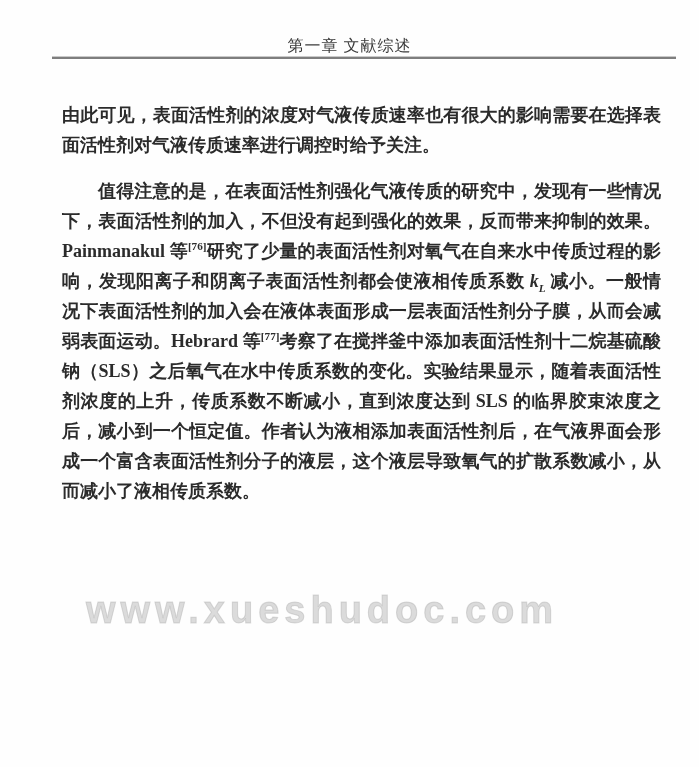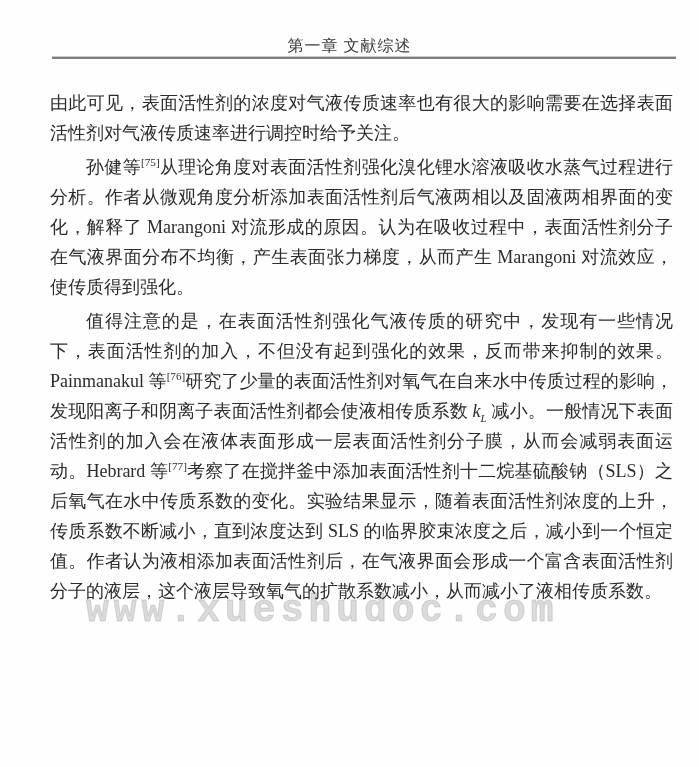--- a/index.html
+++ b/index.html
@@ -37,41 +37,41 @@
     right:23px;
     height:3px;
     border-top:1px solid var(--rule-light);
     border-bottom:2px solid var(--rule-color);
   }
   .watermark{
     position:absolute;
     top:589px;
     left:86px;
     z-index:0;
-    font-family:Liberation Mono, monospace;
+    font-family:Liberation Sans, sans-serif;
     font-size:38px;
     font-weight:bold;
     letter-spacing:5px;
     white-space:nowrap;
     color:var(--watermark-color);
     -webkit-text-stroke:1px rgba(160,160,160,0.35);
     user-select:none;
   }
   .body-text{
     position:absolute;
     z-index:1;
     top:84px;
     left:46px;
     width:631px;
     font-size:18px;
     line-height:30px;
     text-align:justify;
     text-justify:inter-ideograph;
   }
-  .body-text p{margin:4px;}
+  .body-text p{margin:16px;font-weight:bold;}
   .body-text p.indent{text-indent:2em;}
   .body-text sup{
     font-size:0.62em;
     vertical-align:super;
     line-height:0;
   }
   .body-text sub{
     font-size:0.62em;
     vertical-align:sub;
     line-height:0;
@@ -85,17 +85,16 @@
 <div class="page">
 
   <div class="running-head">第一章  文献综述</div>
 
   <div class="head-rule"></div>
 
   <div class="watermark">www.xueshudoc.com</div>
 
   <div class="body-text">
       <p class=""><span>由此可见，表面活性剂的浓度对气液传质速率也有很大的影响需要在选择表面活性剂对气液传质速率进行调控时给予关注。</span></p>
-      <p class="indent"><span>孙健等</span><sup>[75]</sup><span>从理论角度对表面活性剂强化溴化锂水溶液吸收水蒸气过程进行分析。作者从微观角度分析添加表面活性剂后气液两相以及固液两相界面的变化，解释了 Marangoni 对流形成的原因。认为在吸收过程中，表面活性剂分子在气液界面分布不均衡，产生表面张力梯度，从而产生 Marangoni 对流效应，使传质得到强化。</span></p>
       <p class="indent"><span>值得注意的是，在表面活性剂强化气液传质的研究中，发现有一些情况下，表面活性剂的加入，不但没有起到强化的效果，反而带来抑制的效果。Painmanakul 等</span><sup>[76]</sup><span>研究了少量的表面活性剂对氧气在自来水中传质过程的影响，发现阳离子和阴离子表面活性剂都会使液相传质系数 </span><i>k</i><sub>L</sub><span> 减小。一般情况下表面活性剂的加入会在液体表面形成一层表面活性剂分子膜，从而会减弱表面运动。Hebrard 等</span><sup>[77]</sup><span>考察了在搅拌釜中添加表面活性剂十二烷基硫酸钠（SLS）之后氧气在水中传质系数的变化。实验结果显示，随着表面活性剂浓度的上升，传质系数不断减小，直到浓度达到 SLS 的临界胶束浓度之后，减小到一个恒定值。作者认为液相添加表面活性剂后，在气液界面会形成一个富含表面活性剂分子的液层，这个液层导致氧气的扩散系数减小，从而减小了液相传质系数。</span></p>
     </div>
 
 </div>
 
 </body></html>

